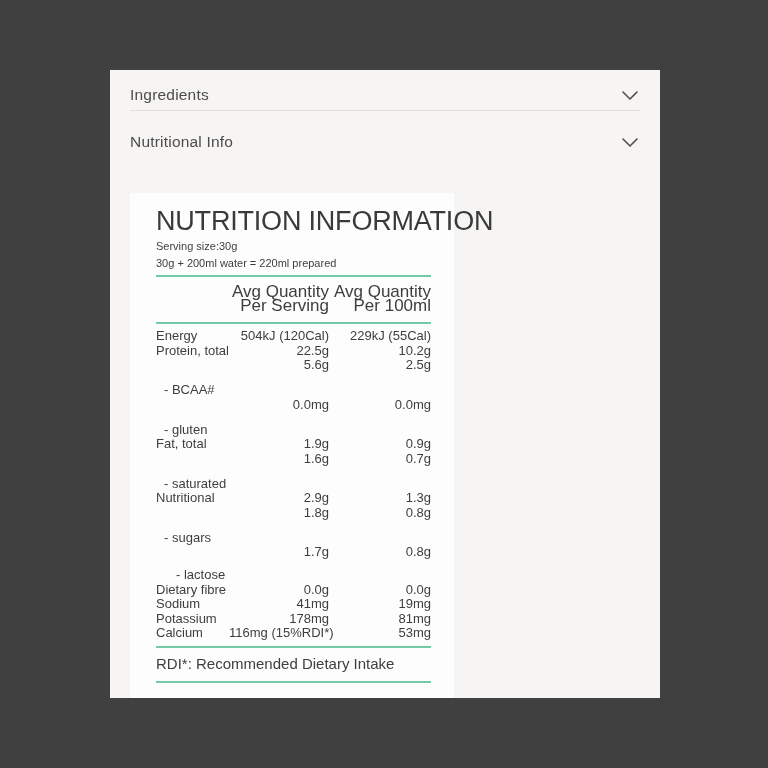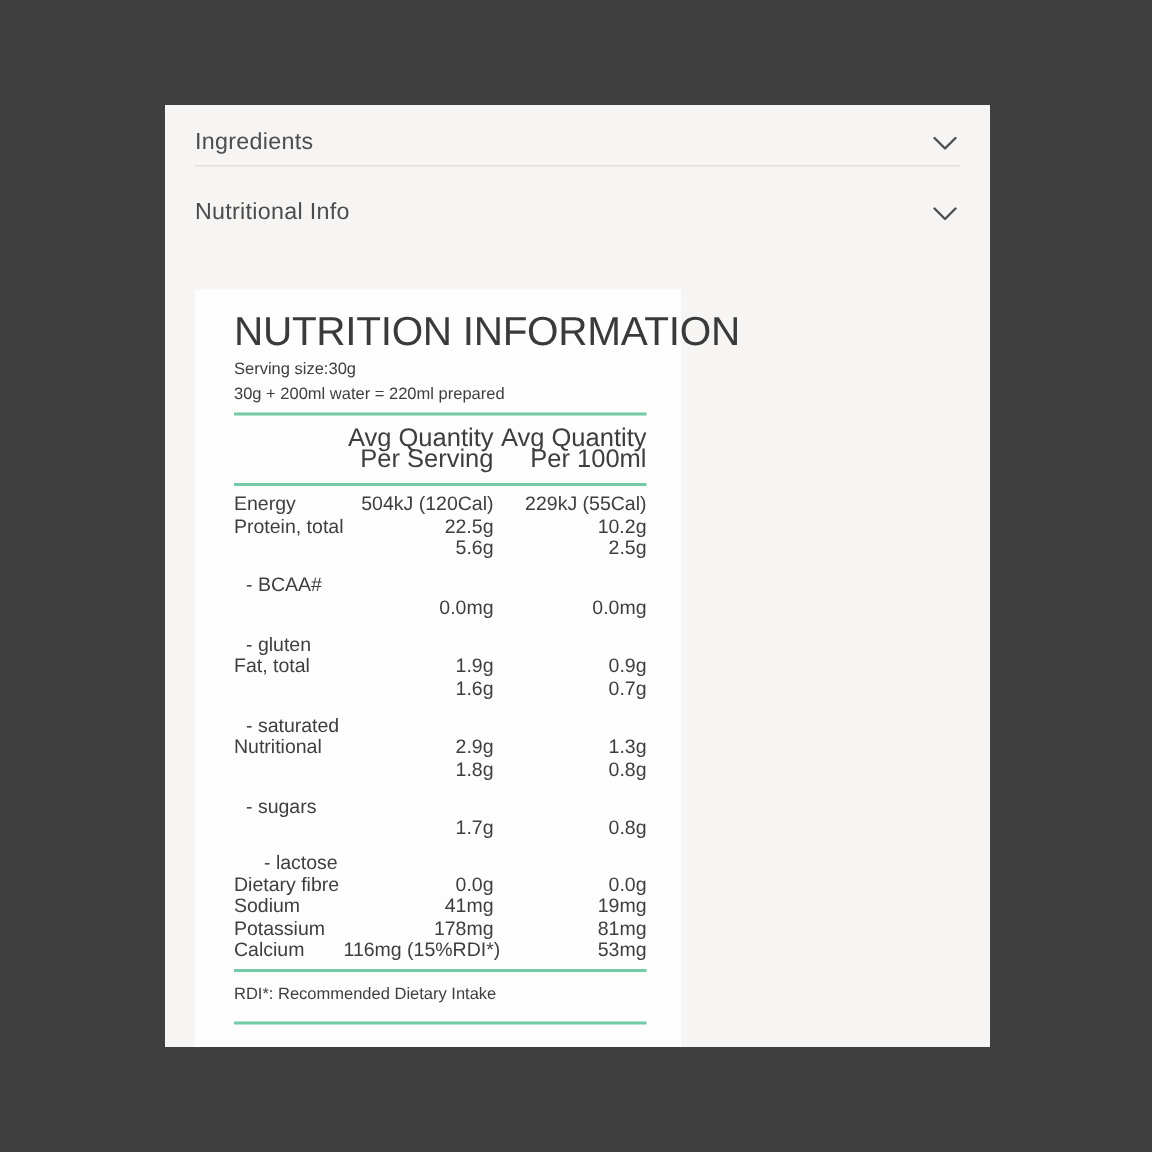--- a/index.html
+++ b/index.html
@@ -94,21 +94,21 @@
     display: flex;
     font-size: 13px;
     line-height: 14.5px;
   }
   .nl-name { flex: 1; white-space: nowrap; }
   .nl-name.ind1 { padding-left: 8px; margin-top: 25px; }
   .nl-name.ind2 { padding-left: 20px; margin-top: 23px; }
   .nl-c1 { width: 100px; text-align: right; white-space: nowrap; }
   .nl-c2 { width: 102px; text-align: right; white-space: nowrap; }
   .nl-foot {
-    font-size: 11px;
+    font-size: 15px;
     line-height: 15.5px;
     padding: 3px 0 5px 0;
   }
 </style>
 </head>
 <body>
 
 <div class="page">
   <div class="panel">
 

